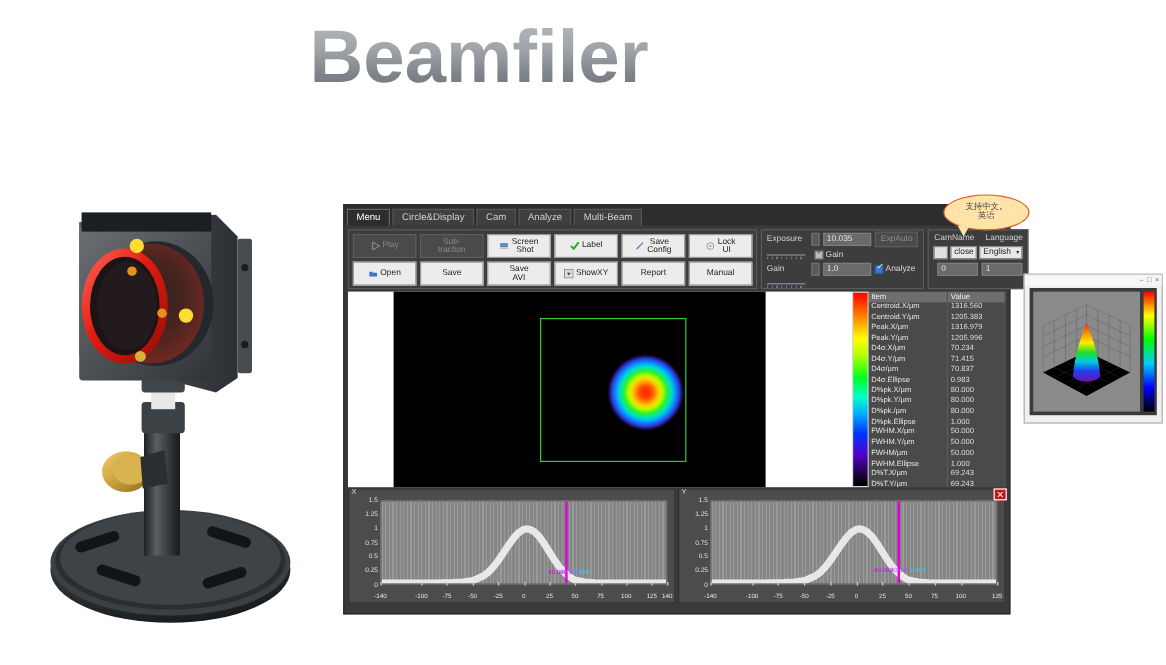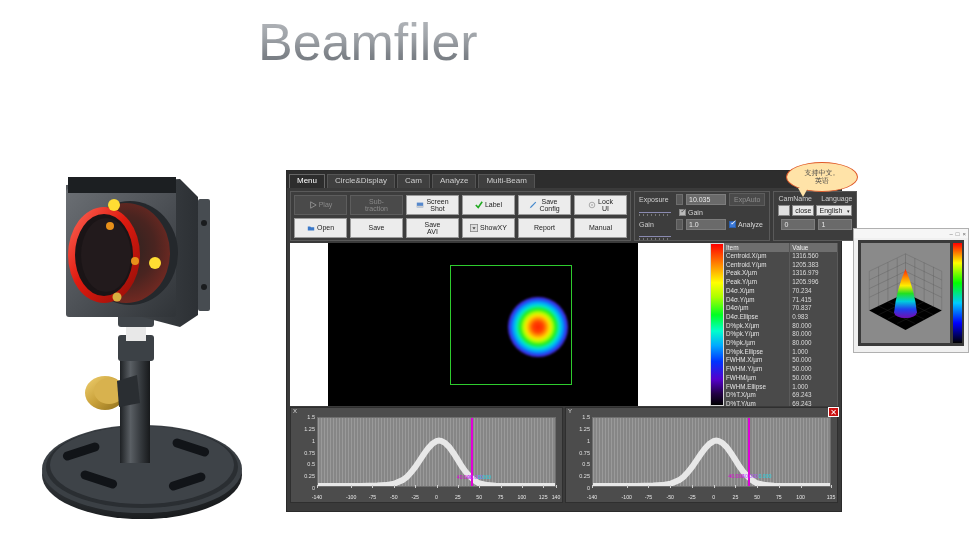--- a/index.html
+++ b/index.html
@@ -8,21 +8,21 @@
     width: 972px; height: 554px;
     background: #ffffff;
     font-family: "Liberation Sans", sans-serif;
     overflow: hidden;
     position: relative;
   }
 
   
   #page-title {
     position:absolute; left:258px; top:12px;
-    font-size: 52px; font-weight: 400; letter-spacing: 0px;
+    font-size: 62px; font-weight: 700; letter-spacing: 0px;
     background: linear-gradient(180deg,#b9bcc0 0%, #9fa3a8 42%, #7d8288 72%, #6e7379 100%);
     -webkit-background-clip: text; background-clip: text;
     color: transparent; -webkit-text-fill-color: transparent;
     font-family: "Liberation Sans", sans-serif;
   }
 
   
   #hardware-photo { position:absolute; left:22px; top:175px; width:240px; height:355px; }
 
   

